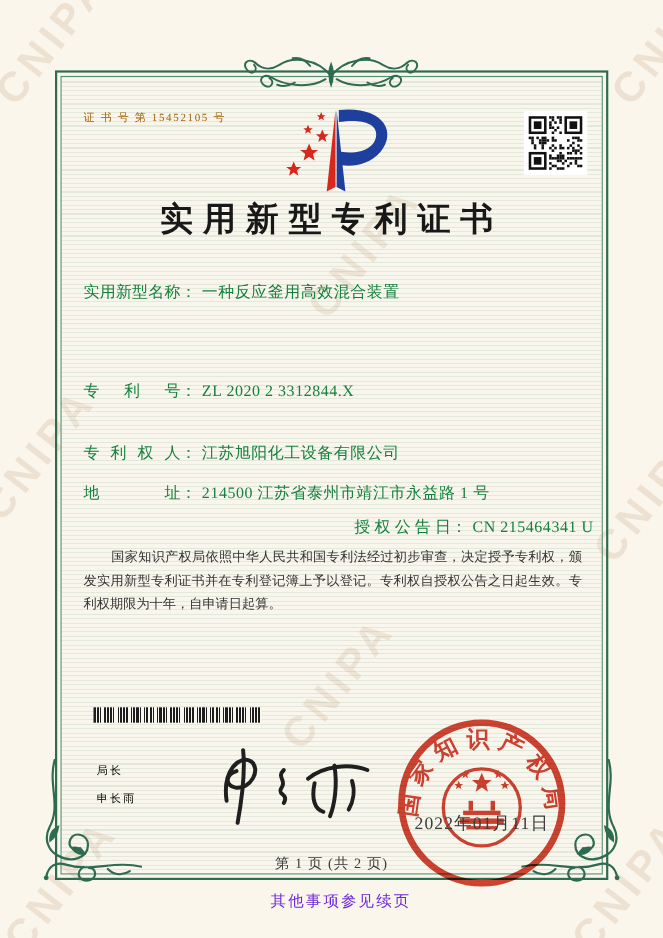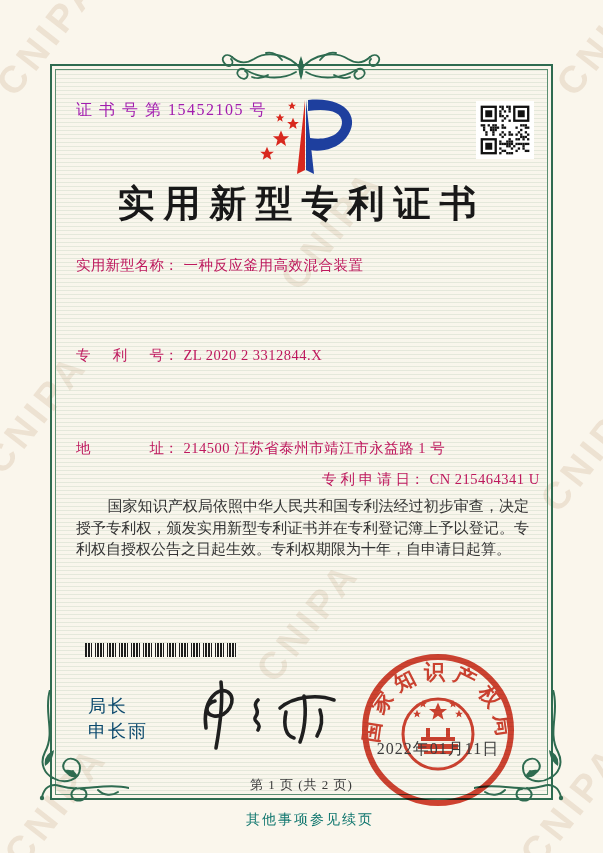--- a/index.html
+++ b/index.html
@@ -25,55 +25,55 @@
     border:1px solid #5b8f72;
     background:repeating-linear-gradient(180deg,
       rgba(140,176,150,0.20) 0px,rgba(140,176,150,0.20) 1px,
       rgba(240,244,236,0.12) 1px,rgba(240,244,236,0.12) 4px);
   }
   .ornament{position:absolute;pointer-events:none;}
   .orn-top{left:196px;top:45px;}
   .orn-bl{left:34px;top:690px;}
   .orn-br{left:474px;top:690px;}
   
-  .cert-no{position:absolute;left:76px;top:100px;font-size:16px;letter-spacing:1.5px;color:#a21caf;text-align:right;}
+  .cert-no{position:absolute;left:76px;top:100px;font-size:10px;letter-spacing:1.5px;color:#a16207;text-align:right;}
   .logo{position:absolute;left:250px;top:94px;}
   .qr{position:absolute;left:476px;top:101px;}
   .title{
     position:absolute;left:0;right:0;top:179px;text-align:center;
-    font-size:37px;font-weight:bold;letter-spacing:9px;color:#181818;
-  }
-  
-  .field{position:absolute;left:76px;font-size:14.5px;color:#be185d;white-space:nowrap;font-family:Liberation Serif, serif;}
+    font-size:30px;font-weight:bold;letter-spacing:9px;color:#181818;
+  }
+  
+  .field{position:absolute;left:76px;font-size:14.5px;color:#15803d;white-space:nowrap;font-family:Liberation Serif, serif;}
   .flabel{display:inline-block;width:88px;text-align:justify;text-align-last:justify;}
   .fvalue{margin-left:5px;letter-spacing:0.5px;}
   
   .paras{position:absolute;left:76px;top:496px;width:453px;}
-  .paras p{margin:0;font-size:15px;line-height:21.5px;text-align:justify;text-indent:2.1em;color:#333;}
+  .paras p{margin:0;font-size:12px;line-height:21.5px;text-align:justify;text-indent:2.1em;color:#333;}
   
   .barcode{
     position:absolute;left:85px;top:643px;width:153px;height:14px;
     background:repeating-linear-gradient(90deg,
       #1d1d1d 0 2px,#f8f6ee 2px 3px,#1d1d1d 3px 5px,#f8f6ee 5px 6px,
       #1d1d1d 6px 7px,#f8f6ee 7px 10px,#1d1d1d 10px 11px,#f8f6ee 11px 12px);
   }
   
   .signer{position:absolute;left:88px;font-family:Liberation Serif, serif;
-          font-size:18px;letter-spacing:2px;color:#0c4a6e;}
+          font-size:10px;letter-spacing:2px;color:#000000;}
   .signer-title{top:694px;}
   .signer-name{top:719px;}
   .signature{position:absolute;left:192px;top:678px;}
   .seal{position:absolute;left:358px;top:650px;mix-blend-mode:multiply;opacity:0.93;}
   .seal-date{
     position:absolute;left:372px;top:739px;width:132px;text-align:center;
     font-size:16px;letter-spacing:1px;color:#3c3c3c;
   }
   
   .pageno{position:absolute;left:0;right:0;top:776px;text-align:center;font-size:13px;color:#3a3a3a;letter-spacing:1px;}
-  .footnote{position:absolute;left:0;right:0;top:811px;text-align:center;font-size:14px;color:#0f766e;letter-spacing:2px;margin-left:17px;}
+  .footnote{position:absolute;left:0;right:0;top:811px;text-align:center;font-size:14px;color:#6d28d9;letter-spacing:2px;margin-left:17px;}
 </style>
 </head>
 <body>
 
 <div class="page">
 
   <span class="wm" style="left:-22px;top:14px">CNIPA</span>
   <span class="wm" style="left:538px;top:14px">CNIPA</span>
   <span class="wm" style="left:262px;top:208px">CNIPA</span>
   <span class="wm" style="left:-34px;top:392px">CNIPA</span>
@@ -277,25 +277,28 @@
   </svg>
 
   <div class="title">实用新型专利证书</div>
 
   <div class="field" style="top:256px">
     <span class="flabel">实用新型名称</span><span>：</span><span class="fvalue">一种反应釜用高效混合装置</span>
   </div>
   <div class="field" style="top:346px">
     <span class="flabel">专利号</span><span>：</span><span class="fvalue">ZL 2020 2 3312844.X</span>
   </div>
+  <div class="field" style="top:402px">
+    <span class="flabel">专利权人</span><span>：</span><span class="fvalue">江苏旭阳化工设备有限公司</span>
+  </div>
   <div class="field" style="top:439px">
     <span class="flabel">地址</span><span>：</span><span class="fvalue">214500 江苏省泰州市靖江市永益路 1 号</span>
   </div>
   <div class="field" style="top:470px;left:322px">
-    <span class="flabel">专利申请日</span><span>：</span><span class="fvalue">CN 215464341 U</span>
+    <span class="flabel">授权公告日</span><span>：</span><span class="fvalue">CN 215464341 U</span>
   </div>
 
   <div class="paras">
     <p>国家知识产权局依照中华人民共和国专利法经过初步审查，决定授予专利权，颁发实用新型专利证书并在专利登记簿上予以登记。专利权自授权公告之日起生效。专利权期限为十年，自申请日起算。</p>
   </div>
 
   <div class="barcode"></div>
 
   <div class="signer signer-title">局长</div>
   <div class="signer signer-name">申长雨</div>

